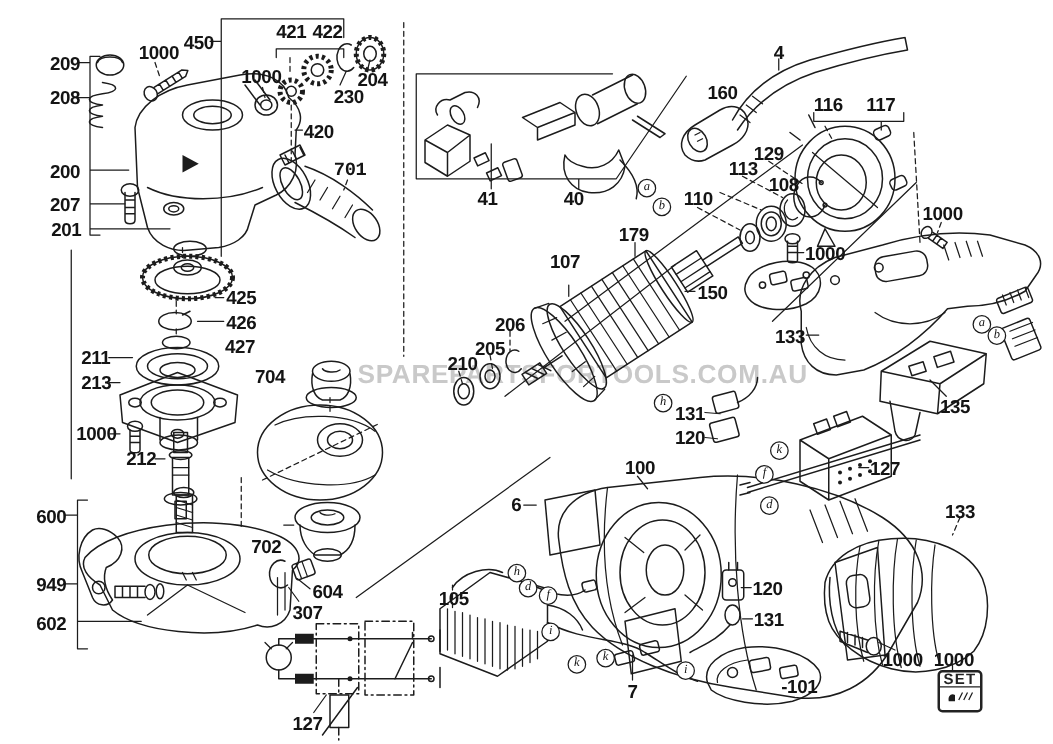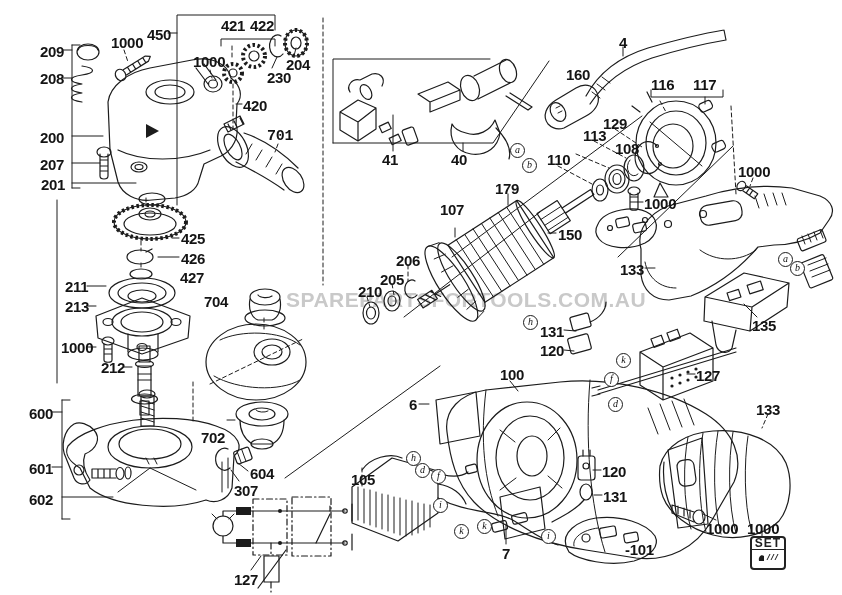--- a/index.html
+++ b/index.html
@@ -437,21 +437,21 @@
       <div class="plabel" style="left: 41px; top: 177px;">201</div>
       <div class="plabel" style="left: 181px; top: 231px;">425</div>
       <div class="plabel" style="left: 181px; top: 251px;">426</div>
       <div class="plabel" style="left: 180px; top: 270px;">427</div>
       <div class="plabel" style="left: 65px; top: 279px;">211</div>
       <div class="plabel" style="left: 65px; top: 299px;">213</div>
       <div class="plabel" style="left: 204px; top: 294px;">704</div>
       <div class="plabel" style="left: 61px; top: 340px;">1000</div>
       <div class="plabel" style="left: 101px; top: 360px;">212</div>
       <div class="plabel" style="left: 29px; top: 406px;">600</div>
-      <div class="plabel" style="left: 29px; top: 461px;">601</div>
+      <div class="plabel" style="left: 29px; top: 461px;">949</div>
       <div class="plabel" style="left: 29px; top: 492px;">602</div>
       <div class="plabel" style="left: 201px; top: 430px;">702</div>
       <div class="plabel" style="left: 250px; top: 466px;">604</div>
       <div class="plabel" style="left: 234px; top: 483px;">307</div>
       <div class="plabel" style="left: 234px; top: 572px;">127</div>
       <div class="plabel" style="left: 382px; top: 152px;">41</div>
       <div class="plabel" style="left: 451px; top: 152px;">40</div>
       <div class="plabel" style="left: 619px; top: 35px;">4</div>
       <div class="plabel" style="left: 566px; top: 67px;">160</div>
       <div class="plabel" style="left: 651px; top: 77px;">116</div>

